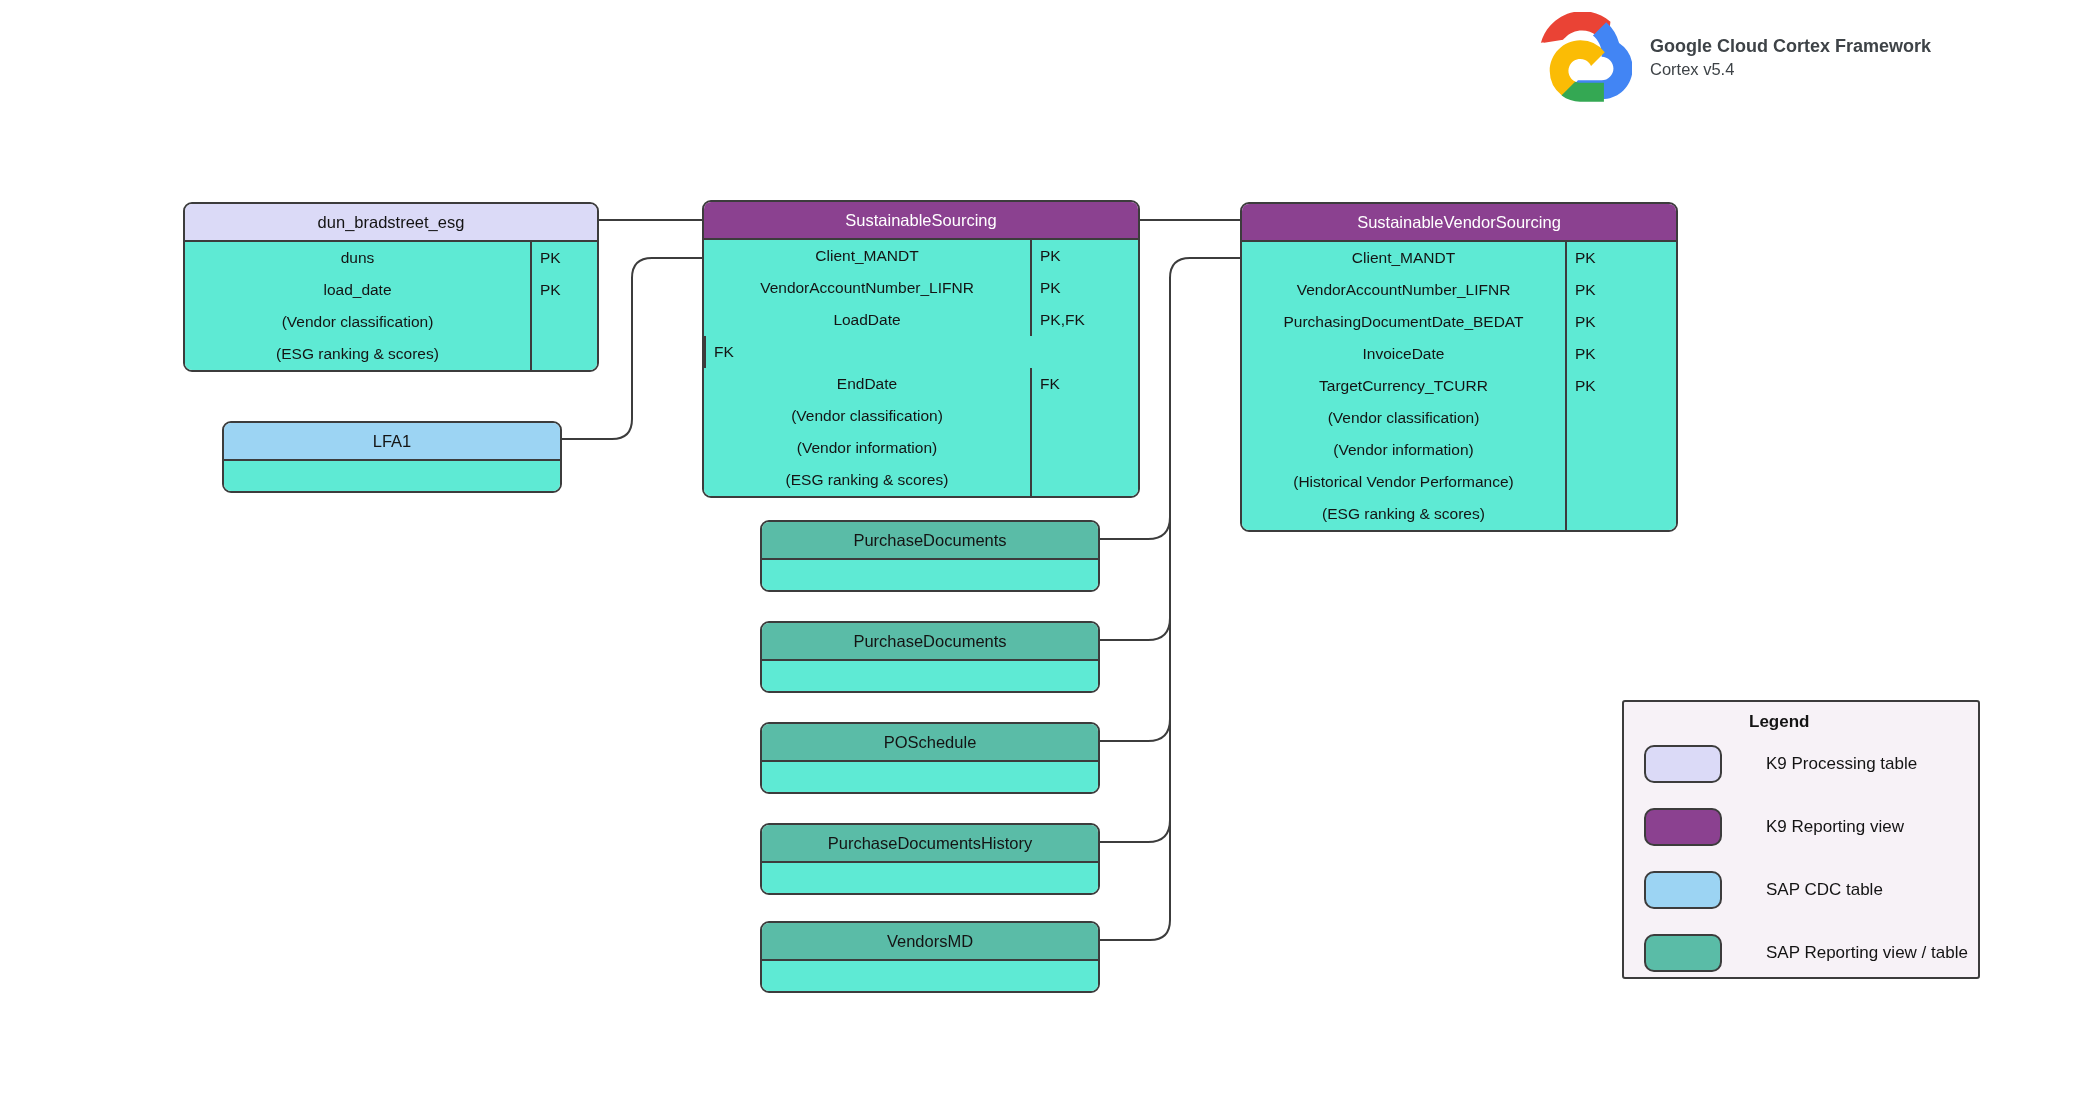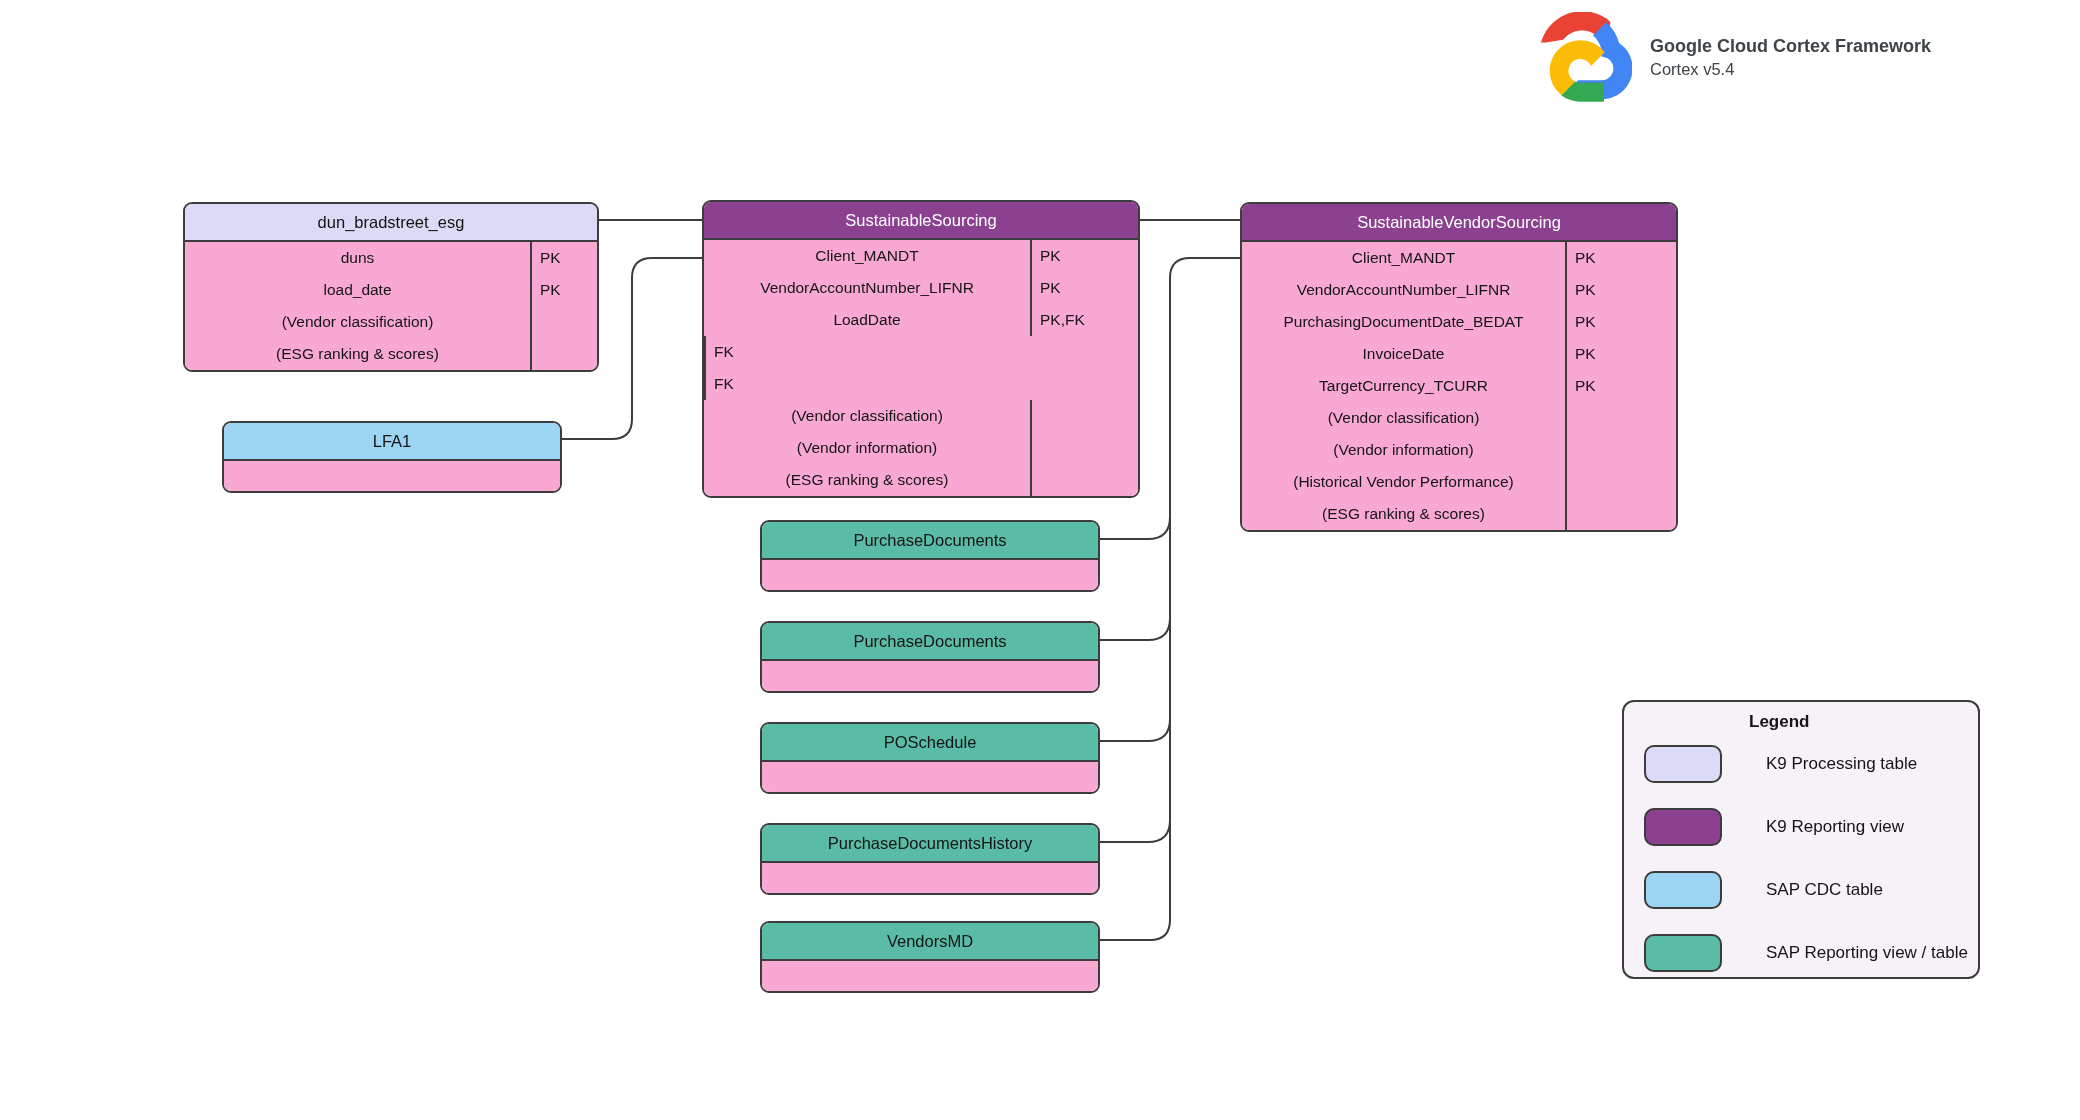--- a/index.html
+++ b/index.html
@@ -28,40 +28,40 @@
   .brand-subtitle{font-size:16.5px;font-weight:400;color:var(--brand-text);line-height:1.35;}
 
   
   .entity{position:absolute;background:#ffffff;border:2px solid var(--table-border);border-radius:9px;overflow:hidden;}
   .entity-header{height:38px;display:flex;align-items:center;justify-content:center;
     border-bottom:2px solid var(--table-border);font-size:16.5px;color:var(--text-dark);}
   .k9-processing .entity-header{background:var(--k9-processing);}
   .k9-reporting .entity-header{background:var(--k9-reporting);color:#ffffff;}
   .sap-cdc .entity-header{background:var(--sap-cdc);}
   .sap-reporting .entity-header{background:var(--sap-reporting);}
-  .entity-body{background:#f9a8d4;}
+  .entity-body{background:#5eead4;}
   .entity-body.empty{height:30px;}
   .erow{height:32px;display:grid;grid-template-columns:var(--namecol) 1fr;}
   .cell-name{display:flex;align-items:center;justify-content:center;font-size:15.5px;color:var(--text-dark);}
   .cell-key{display:flex;align-items:center;padding-left:8px;font-size:15.5px;color:var(--text-dark);
     border-left:2px solid var(--table-border);}
 
   #tbl-dun{left:183px;top:202px;width:416px;--namecol:345px;}
   #tbl-ss {left:702px;top:200px;width:438px;--namecol:326px;}
   #tbl-svs{left:1240px;top:202px;width:438px;--namecol:323px;}
   #tbl-lfa1{left:222px;top:421px;width:340px;}
   #tbl-cc {left:760px;top:520px;width:340px;}
   #tbl-pd {left:760px;top:621px;width:340px;}
   #tbl-pos{left:760px;top:722px;width:340px;}
   #tbl-pdh{left:760px;top:823px;width:340px;}
   #tbl-vmd{left:760px;top:921px;width:340px;}
 
   
   .legend{position:absolute;left:1622px;top:700px;width:358px;height:279px;
-    background:var(--legend-bg);border:2px solid var(--table-border);border-radius:12px;}
+    background:var(--legend-bg);border:2px solid var(--table-border);border-radius:3px;}
   .legend-title{position:absolute;left:125px;top:10px;font-size:17px;font-weight:700;color:var(--text-dark);}
   .legend-item{position:absolute;left:0;width:100%;height:38px;}
   .legend-swatch{position:absolute;left:20px;top:0;width:78px;height:38px;border:2px solid var(--table-border);border-radius:10px;}
   .legend-label{position:absolute;left:142px;top:0;height:38px;display:flex;align-items:center;
     font-size:17px;color:var(--text-dark);white-space:nowrap;}
 </style>
 </head>
 <body>
 
 <svg class="wires" viewBox="0 0 2080 1120">
@@ -122,20 +122,21 @@
         <div class="cell-key">PK</div>
       </div>
       <div class="erow">
         <div class="cell-name">LoadDate</div>
         <div class="cell-key">PK,FK</div>
       </div>
       <div class="erow">
         <div class="cell-key">FK</div>
       </div>
       <div class="erow">
+        <div class="cell-name">EndDate</div>
         <div class="cell-key">FK</div>
       </div>
       <div class="erow">
         <div class="cell-name">(Vendor classification)</div>
         <div class="cell-key"></div>
       </div>
       <div class="erow">
         <div class="cell-name">(Vendor information)</div>
         <div class="cell-key"></div>
       </div>

